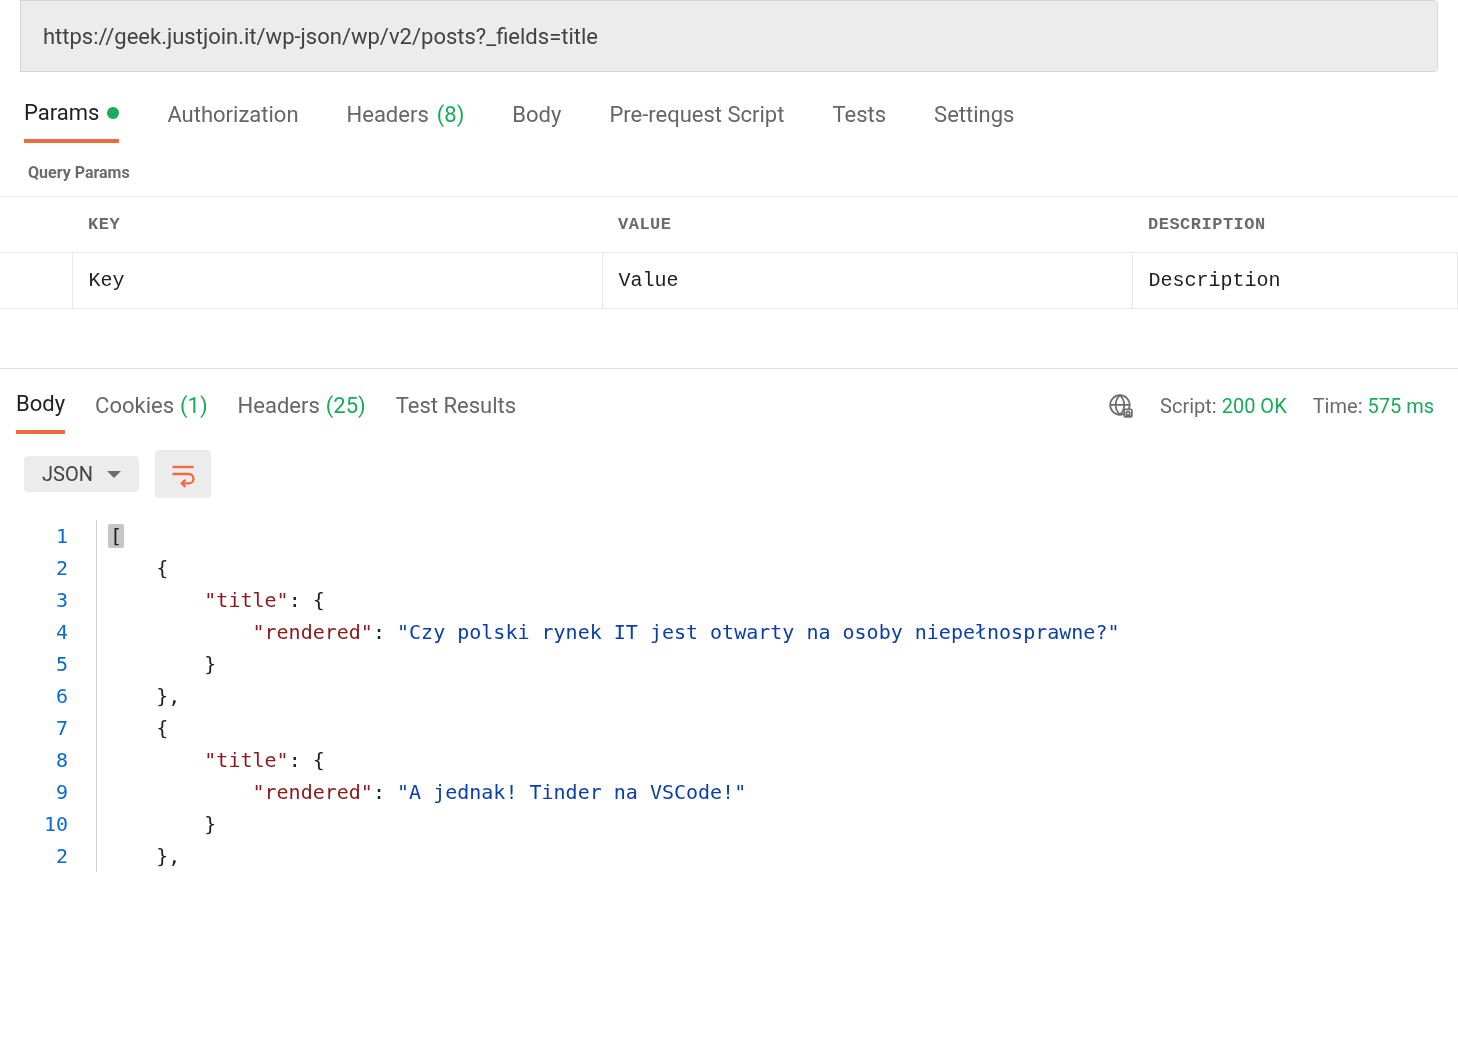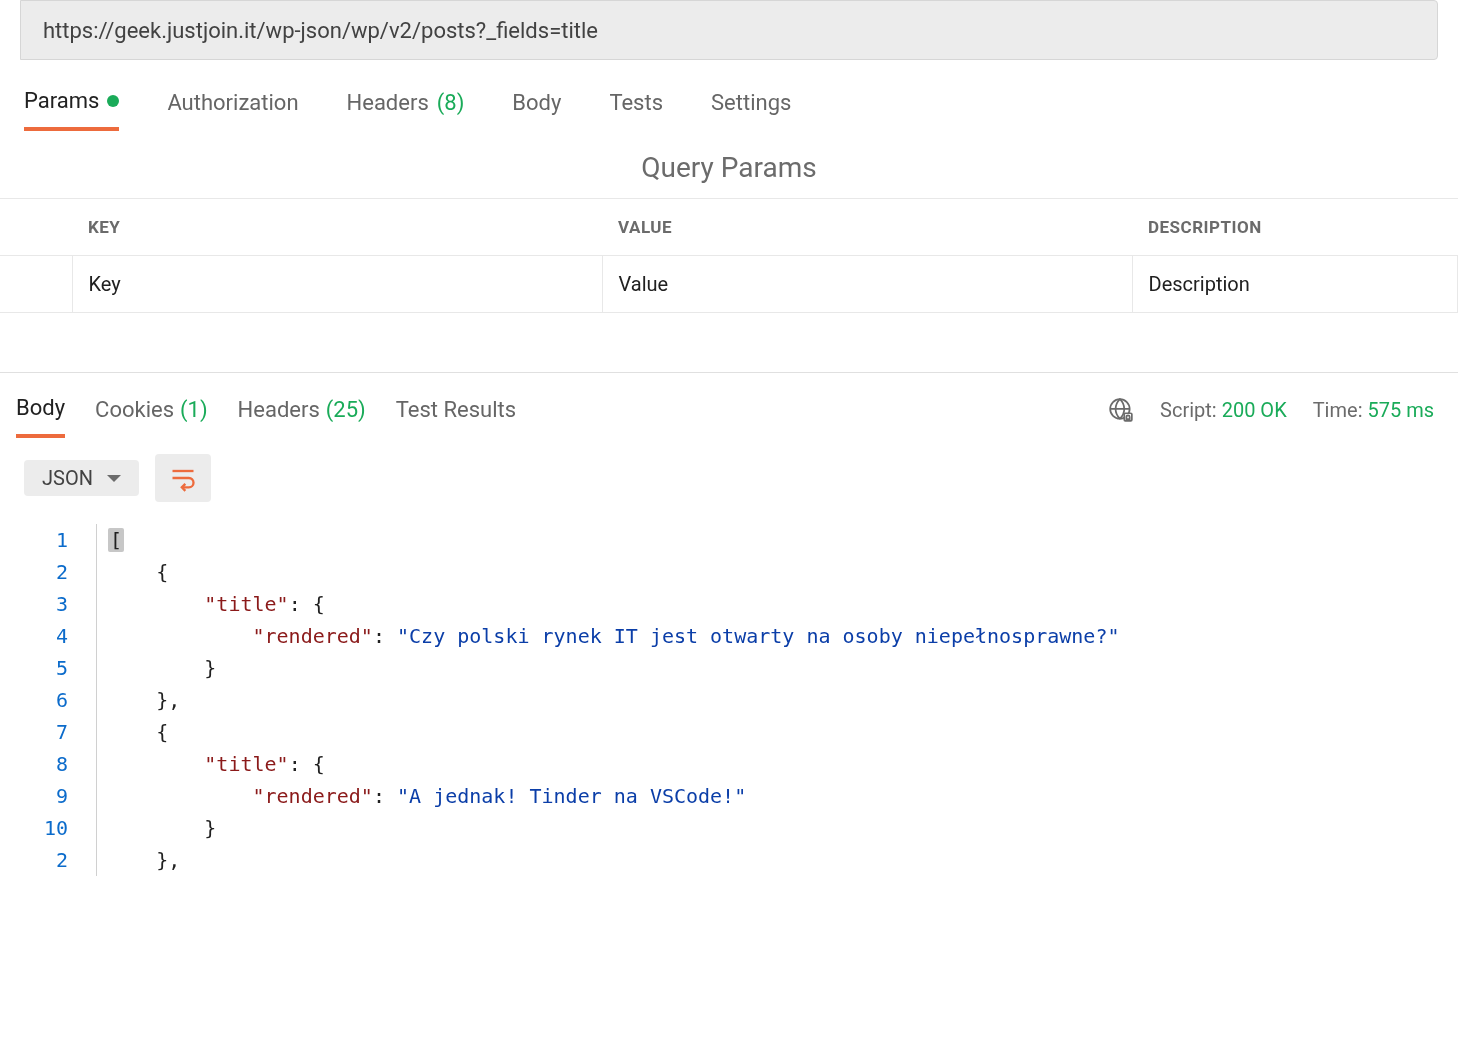--- a/index.html
+++ b/index.html
@@ -37,21 +37,21 @@
     justify-content: space-between;
   }
   .method-select .chev {
     width: 0;height:0;border-left:7px solid transparent;border-right:7px solid transparent;border-top:7px solid #6b6b6b;
   }
   .url-input {
     flex: 1;
     background: #ececec;
     border: 1px solid #d6d6d6;
     border-radius: 0 4px 4px 0;
-    height: 60px;
+    height: 72px;
     display: flex;
     align-items: center;
     padding: 0 22px;
     font-size: 22px;
     color: #424242;
   }
 
   
   .req-tabs {
     display: flex;
@@ -71,32 +71,32 @@
     color: #212121;
     font-weight: 400;
     border-bottom: 4px solid #ed6b3d;
   }
   .dot-green {
     width: 12px;height:12px;border-radius:50%;background:#1aab59;display:inline-block;
   }
   .count-green { color:#1aab59; }
 
   .section-label {
-    font-size: 28px;
+    font-size: 16px;
     color: #6b6b6b;
-    font-weight: 400;
+    font-weight: 700;
     padding: 20px 28px 14px;
-    text-align: center;
   }
 
   
   table.params {
     width: 100%;
     border-collapse: collapse;
     font-size: 20px;
+    font-family: Liberation Mono, monospace;
   }
   table.params th {
     text-align: left;
     font-weight: 700;
     font-size: 17px;
     letter-spacing: 0.5px;
     color: #6b6b6b;
     padding: 18px 16px;
     border: 1px solid #e8e8e8;
     border-left: none;
@@ -216,20 +216,21 @@
   <div class="req-tab active">
     <span>Params</span>
     <span class="dot-green"></span>
   </div>
   <div class="req-tab">Authorization</div>
   <div class="req-tab">
     <span>Headers</span>
     <span class="count-green">(8)</span>
   </div>
   <div class="req-tab">Body</div>
+  <div class="req-tab">Pre-request Script</div>
   <div class="req-tab">Tests</div>
   <div class="req-tab">Settings</div>
 </div>
 
 <div class="section-label">Query Params</div>
 
 <table class="params">
   <thead>
     <tr>
       <th></th>

